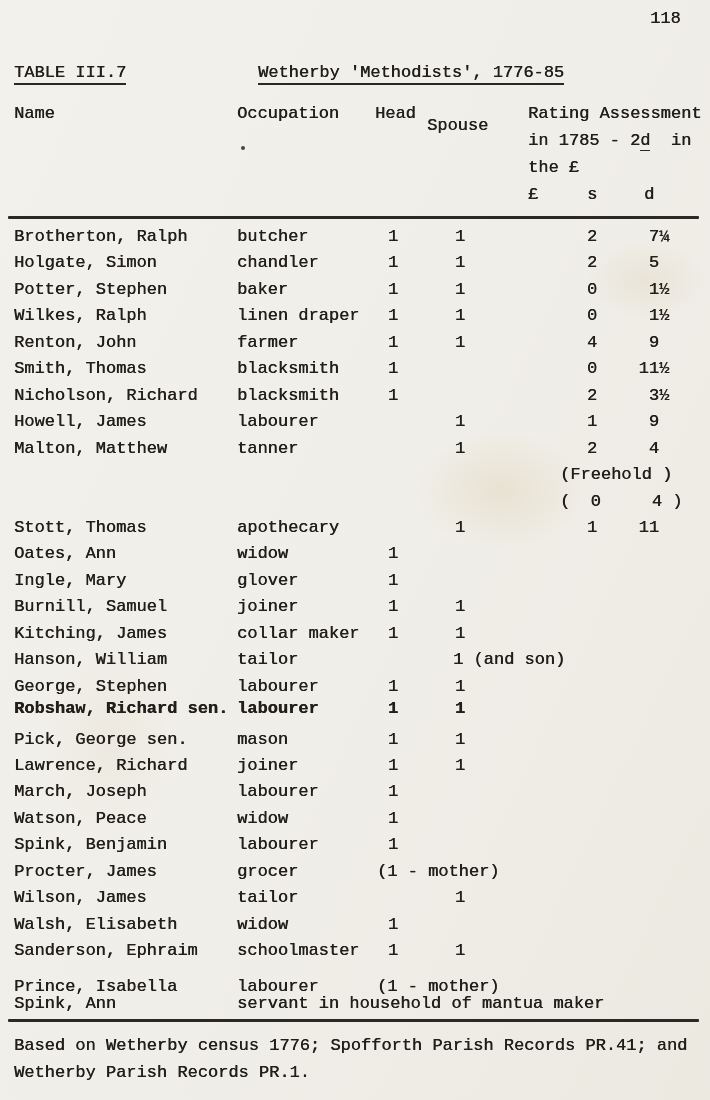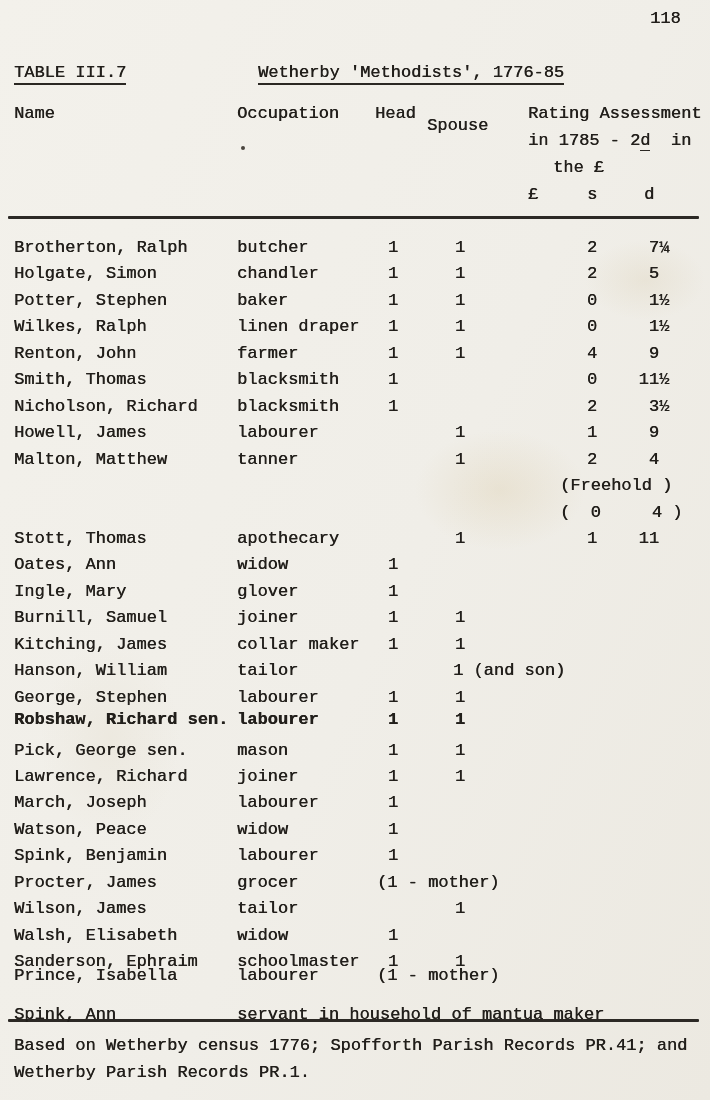--- a/index.html
+++ b/index.html
@@ -6,21 +6,21 @@
   body{
     width:710px;height:1100px;position:relative;overflow:hidden;
     background:linear-gradient(115deg,#f3f1eb 0%,#f0eee8 55%,#ece9e1 100%);
     font-family:"Liberation Mono","DejaVu Sans Mono",monospace;
     font-size:17px;color:#221f1b;
   }
   .abs{position:absolute;white-space:pre;line-height:17px;text-shadow:0.4px 0 0 currentColor;}
   .ul{border-bottom:2px solid #2b2823;padding-bottom:2px;}
   .ul-d{border-bottom:1.5px solid #2b2823;}
   .rule{position:absolute;left:8px;width:691px;height:3px;background:#2c2925;border-radius:1px;}
-  .row{position:absolute;left:0;top:0;width:710px;height:27px;margin-top:11px;}
+  .row{position:absolute;left:0;top:0;width:710px;height:27px;}
   .row span{position:absolute;white-space:pre;line-height:17px;text-shadow:0.4px 0 0 currentColor;}
   .c-name{left:14px;}
   .c-occ{left:237px;}
   .c-head{left:370px;width:46px;text-align:center;}
   .c-spouse{left:416px;width:88px;text-align:center;}
   .c-s{left:560px;width:64px;text-align:center;}
   .c-dwrap{left:659px;width:0;}
   .c-dwrap .d-int{position:absolute;right:0;top:0;}
   .c-dwrap .d-frac{position:absolute;left:0;top:0;}
   .c-headwide{left:377px;}
@@ -44,21 +44,21 @@
 <div class="abs ul" style="left:14px;top:64px;text-align:center;">TABLE III.7</div>
 <div class="abs ul" style="left:258px;top:64px;">Wetherby 'Methodists', 1776-85</div>
 
 <div class="abs" style="left:14px;top:105px;">Name</div>
 <div class="abs" style="left:237px;top:105px;">Occupation</div>
 <div class="abs" style="left:375px;top:105px;">Head</div>
 <div class="abs" style="left:427px;top:117px;">Spouse</div>
 
 <div class="abs" style="left:528px;top:105px;">Rating Assessment</div>
 <div class="abs" style="left:528px;top:132px;"><span>in 1785 - 2</span><span class="ul-d">d</span><span>  in</span></div>
-<div class="abs" style="left:553px;top:159px;">the £</div>
+<div class="abs" style="left:528px;top:159px;">the £</div>
 <div class="abs" style="left:528px;top:186px;">£</div>
 <div class="abs" style="left:587px;top:186px;">s</div>
 <div class="abs" style="left:644px;top:186px;">d</div>
 
 <div class="dot" style="left:241px;top:146px;"></div>
 
 <div class="rule" style="top:216px;"></div>
 <div class="rule" style="top:1019px;"></div>
 
 <div id="rows">
@@ -223,21 +223,21 @@
       <span class="c-name">Walsh, Elisabeth</span>
       <span class="c-occ">widow</span>
       <span class="c-head">1</span>
     </div>
     <div class="row" style="top: 942px;">
       <span class="c-name">Sanderson, Ephraim</span>
       <span class="c-occ">schoolmaster</span>
       <span class="c-head">1</span>
       <span class="c-spouse">1</span>
     </div>
-    <div class="row" style="top: 956px; text-decoration: underline;">
+    <div class="row" style="top: 978px; text-decoration: underline;">
       <span class="c-name">Prince, Isabella</span>
       <span class="c-occ">labourer</span>
       <span class="c-headwide">(1 - mother)</span>
     </div>
     <div class="row" style="top: 995px;">
       <span class="c-name">Spink, Ann</span>
       <span class="c-occ">servant in household of mantua maker</span>
     </div>
   </div>
 

